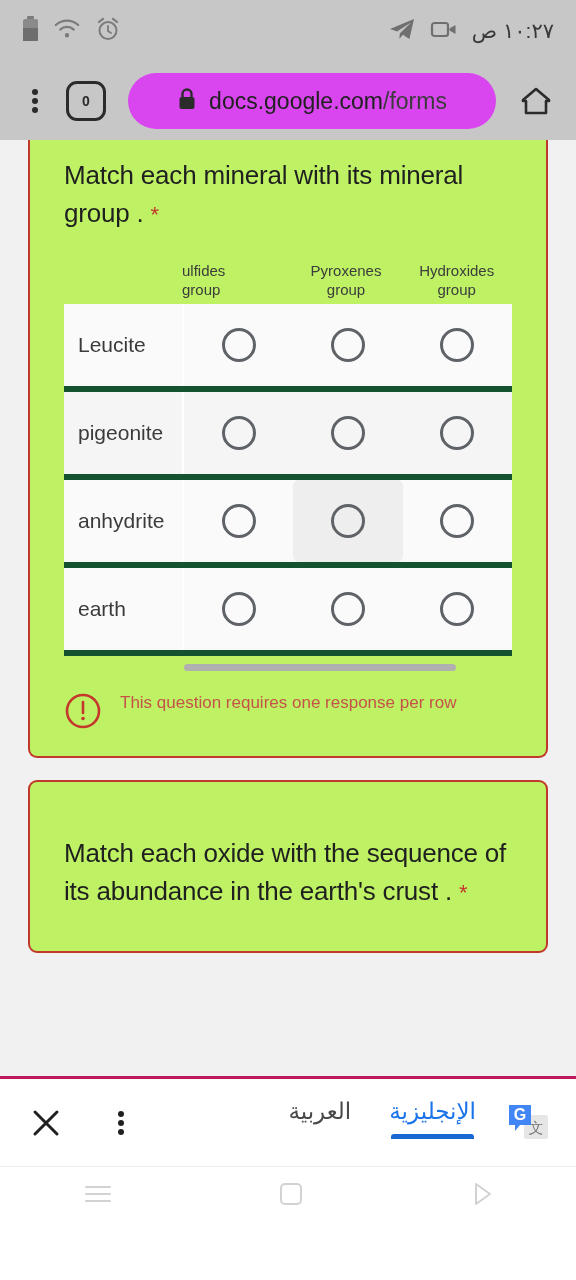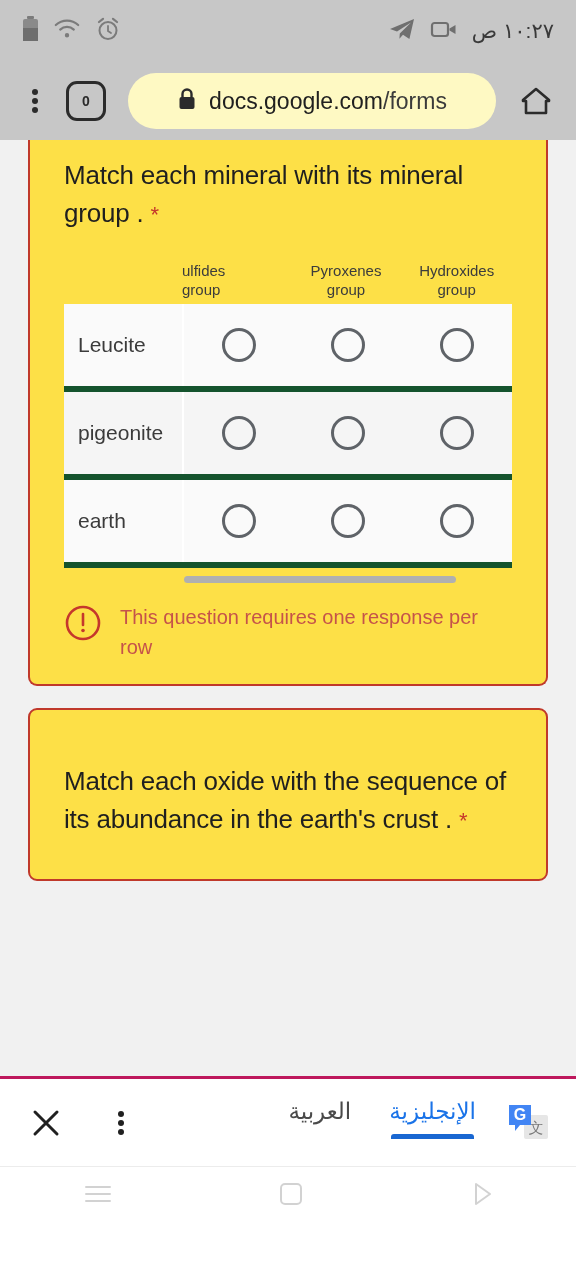--- a/index.html
+++ b/index.html
@@ -28,35 +28,35 @@
   }
   .dots3{ width:26px; height:30px; display:flex; flex-direction:column;
           align-items:center; justify-content:space-between; padding:3px 0; cursor:pointer;}
   .dots3 i{ width:6px; height:6px; border-radius:50%; background:#2b2b2b; display:block;}
   .tabbox{
     width:40px; height:40px; border:3px solid #2b2b2b; border-radius:11px;
     display:flex; align-items:center; justify-content:center;
     font-size:14px; color:#2b2b2b; font-weight:bold;
   }
   .urlbar{
-    flex:1; height:56px; background:#fef9c3; border-radius:28px;
+    flex:1; height:56px; background:#d946ef; border-radius:28px;
     display:flex; align-items:center; justify-content:center; gap:12px;
     padding:0 20px; margin:0 4px;
   }
   .urltext{ font-size:23px; color:#3b3b3b; white-space:nowrap; }
   .urltext b{ font-weight:400; color:#202020; }
   .home-ic{ width:36px; height:36px; flex:0 0 auto; }
 
   
   .content{
     position:absolute; top:140px; left:0; right:0; bottom:148px;
     background:#f1f1f1; overflow:hidden;
   }
   .card{
-    background:#fde047; border:2px solid #c0392b; border-radius:9px;
+    background:#bef264; border:2px solid #c0392b; border-radius:9px;
     margin:0 28px 22px 28px; position:relative;
   }
   .card.first{ margin-top:-12px; border-top:none; border-radius:0 0 9px 9px; }
   .card-inner{ padding:28px 34px 22px 34px; }
 
   .qtitle{
     font-size:26px; line-height:1.48; color:#1f1f1f; font-weight:400;
     letter-spacing:-0.2px;
   }
   .req{ color:#c5372c; font-size:22px; }
@@ -90,21 +90,21 @@
     width:34px; height:34px; border-radius:50%; border:3px solid #5f6368;
     background:transparent; cursor:pointer;
   }
 
   .hscroll{ height:22px; padding:8px 0 0 0; display:flex; justify-content:center;}
   .hscroll .thumb{ height:7px; width:272px; background:#b0b0b0; border-radius:4px;
                    margin-left:64px; }
 
   .errline{ display:flex; align-items:flex-start; gap:18px; margin-top:12px; }
   .err-ic{ flex:0 0 auto; margin-top:2px; }
-  .errtxt{ font-size:20px; line-height:1.5; color:#c5534a; }
+  .errtxt{ font-size:17px; line-height:1.5; color:#c5534a; }
 
   
   .translate{
     position:absolute; left:0; right:0; bottom:58px; height:90px;
     background:#ffffff; display:flex; align-items:center; padding:0 26px;
     border-top:3px solid #be185d;
   }
   .tr-x{ width:40px; height:40px; cursor:pointer; }
   .tr-dots{ width:26px; height:30px; margin-left:42px; display:flex;
             flex-direction:column; align-items:center; justify-content:space-between;
@@ -247,20 +247,34 @@
                 </div>
               <div class="cell">
                   <span class="radio"></span>
                 </div>
               <div class="cell">
                   <span class="radio"></span>
                 </div>
             </div>
           </div>
 
+          <div class="grow">
+            <div class="rlabel">anhydrite</div>
+            <div class="rcells">
+              <div class="cell">
+                  <span class="radio"></span>
+                </div>
+              <div class="cell hl">
+                  <span class="radio"></span>
+                </div>
+              <div class="cell">
+                  <span class="radio"></span>
+                </div>
+            </div>
+          </div>
 
 
           <div class="grow">
             <div class="rlabel">earth</div>
             <div class="rcells">
               <div class="cell">
                   <span class="radio"></span>
                 </div>
               <div class="cell">
                   <span class="radio"></span>

